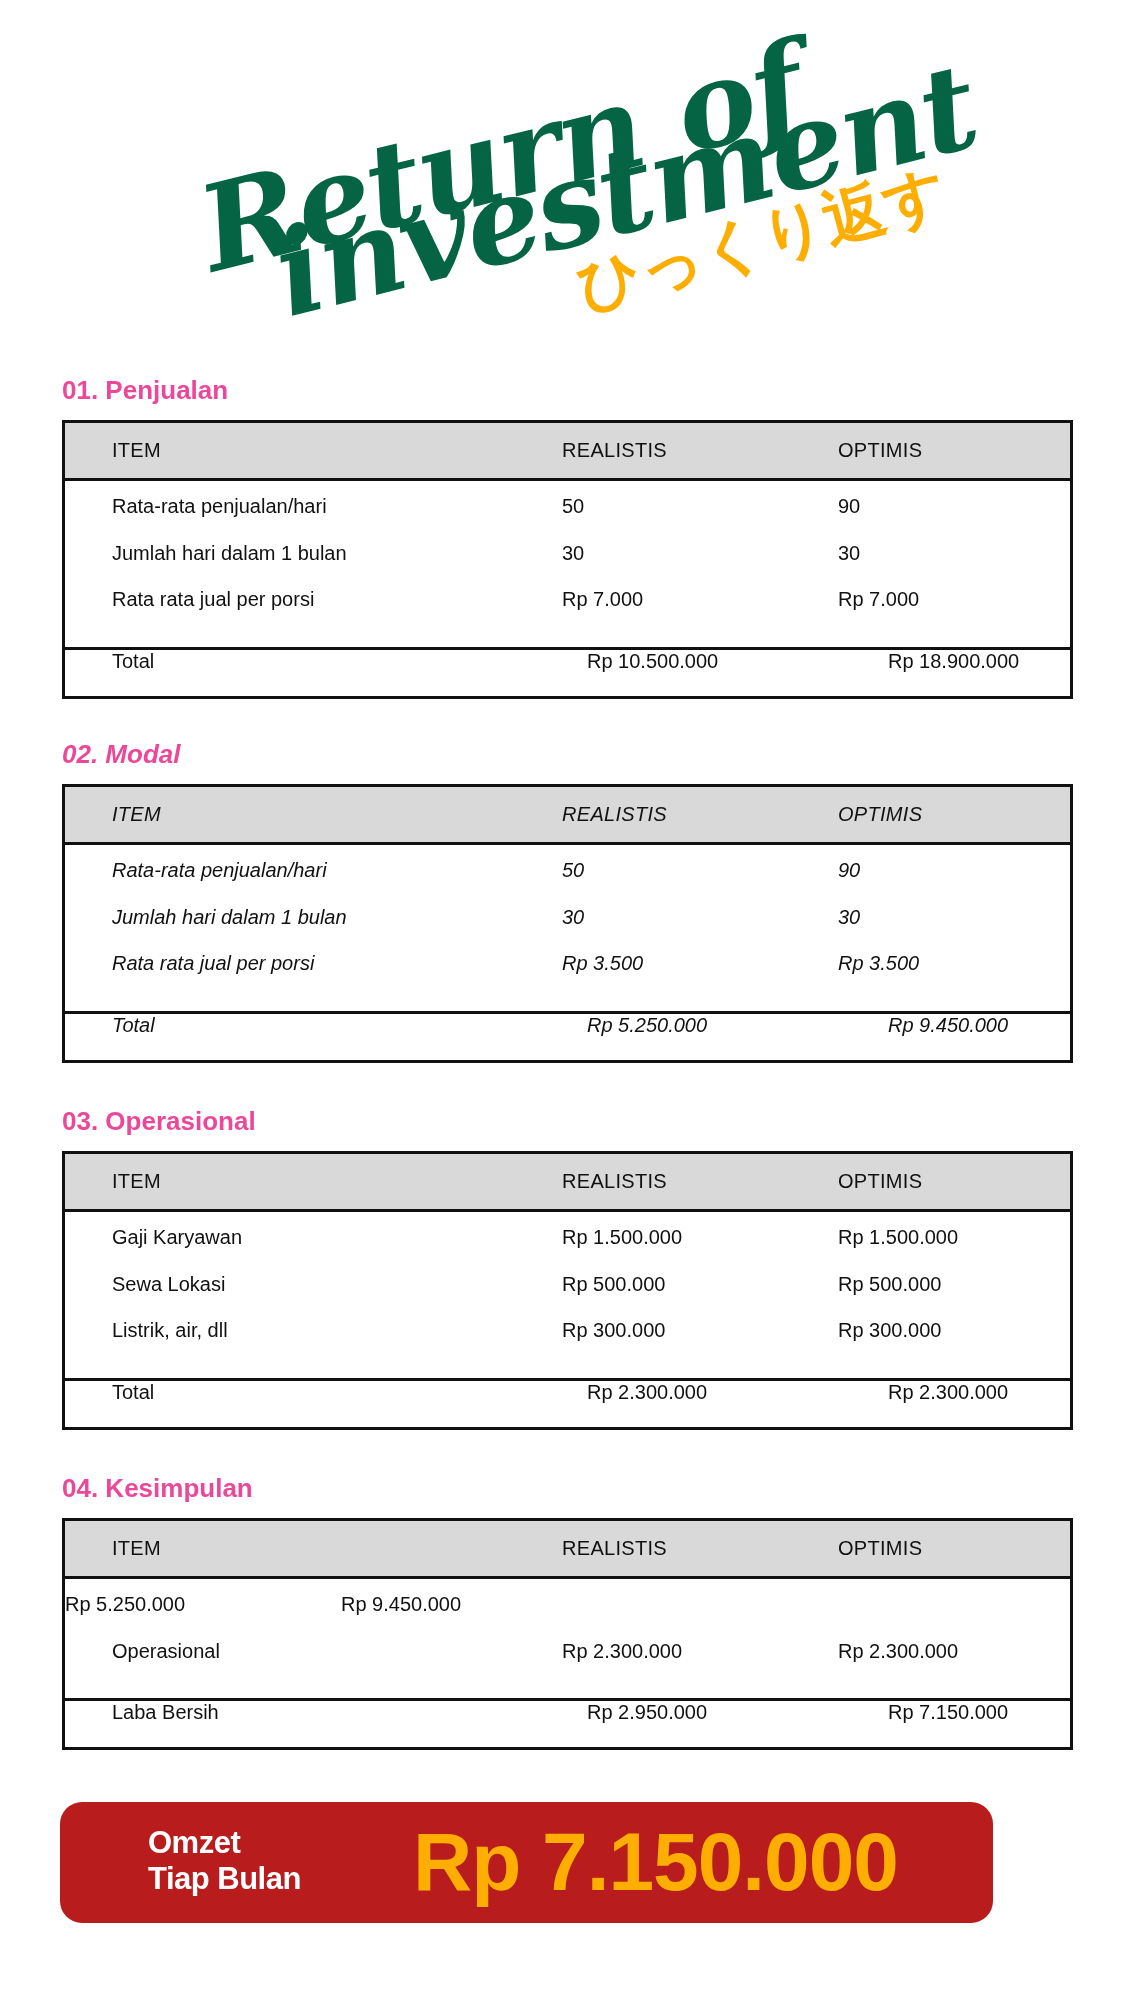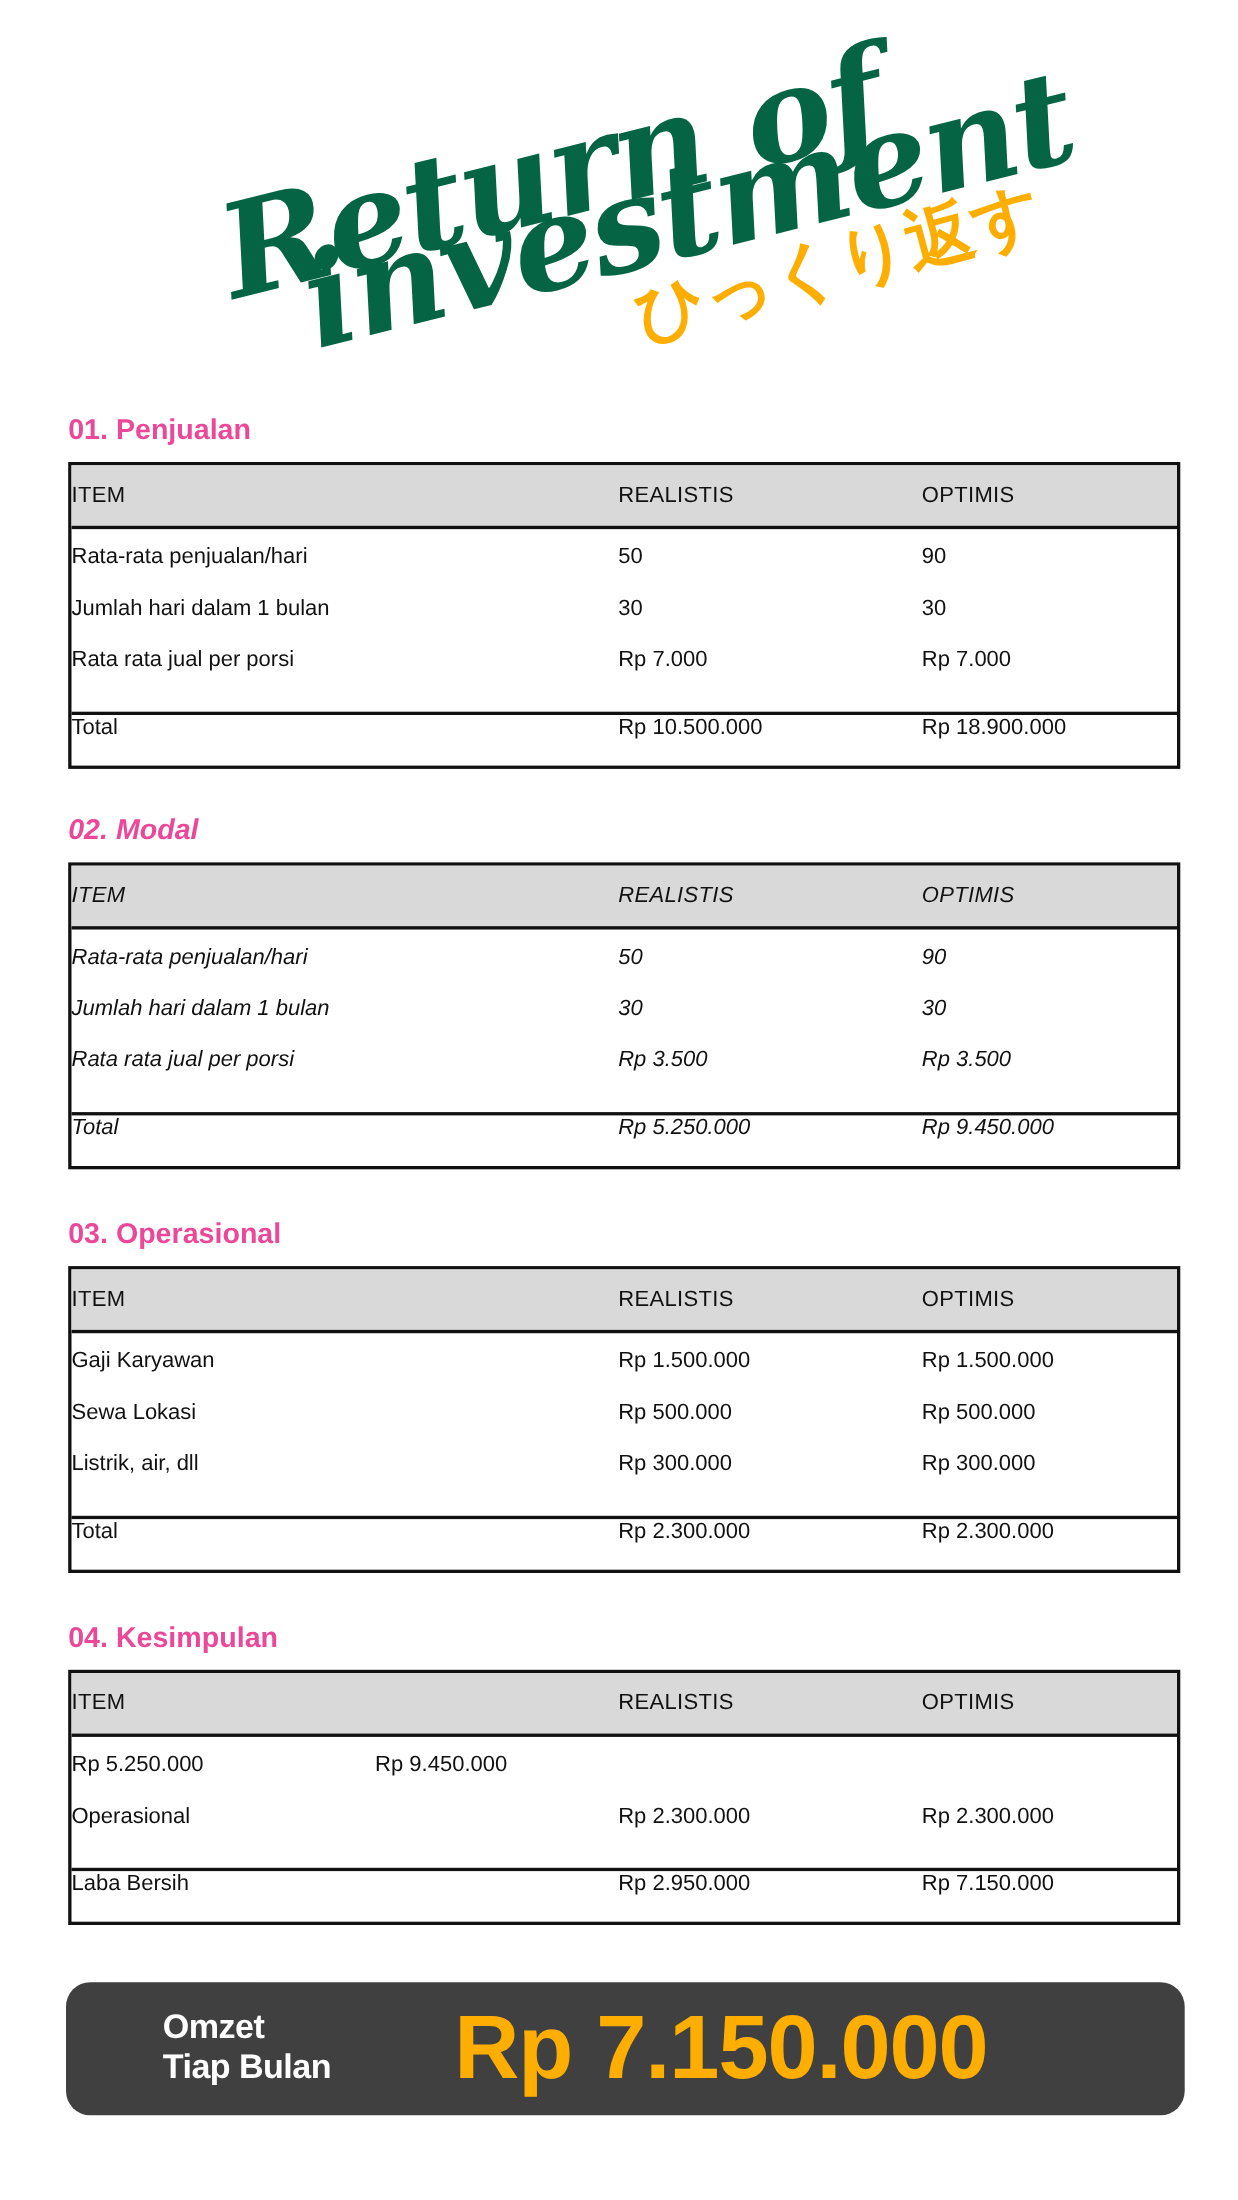--- a/index.html
+++ b/index.html
@@ -81,31 +81,32 @@
     }
     .tbody { padding: 14px 0 12px 0; }
     .trow, .tfoot {
       display: flex;
       font-size: 20px;
     }
     .trow { height: 46.5px; }
     .tfoot {
       height: 49px;
       border-top: 3px solid #111;
-    }
-    .col-item { width: 497px; }
+      gap: 25px;
+    }
+    .col-item { width: 497px; padding-left: 47px; }
     .col-real { width: 276px; padding-left: 0; }
     .col-opt  { flex: 1; }
 
     
     .banner {
       position: absolute;
       left: 60px; top: 1802px;
-      width: 1017px; height: 121px;
-      background: #404040;
+      width: 933px; height: 121px;
+      background: #b91c1c;
       border-radius: 22px;
     }
     .banner-label {
       position: absolute;
       left: 88px; top: 23px;
       color: #ffffff;
       font-weight: bold;
       font-size: 31px;
       line-height: 36px;
       letter-spacing: -0.5px;

